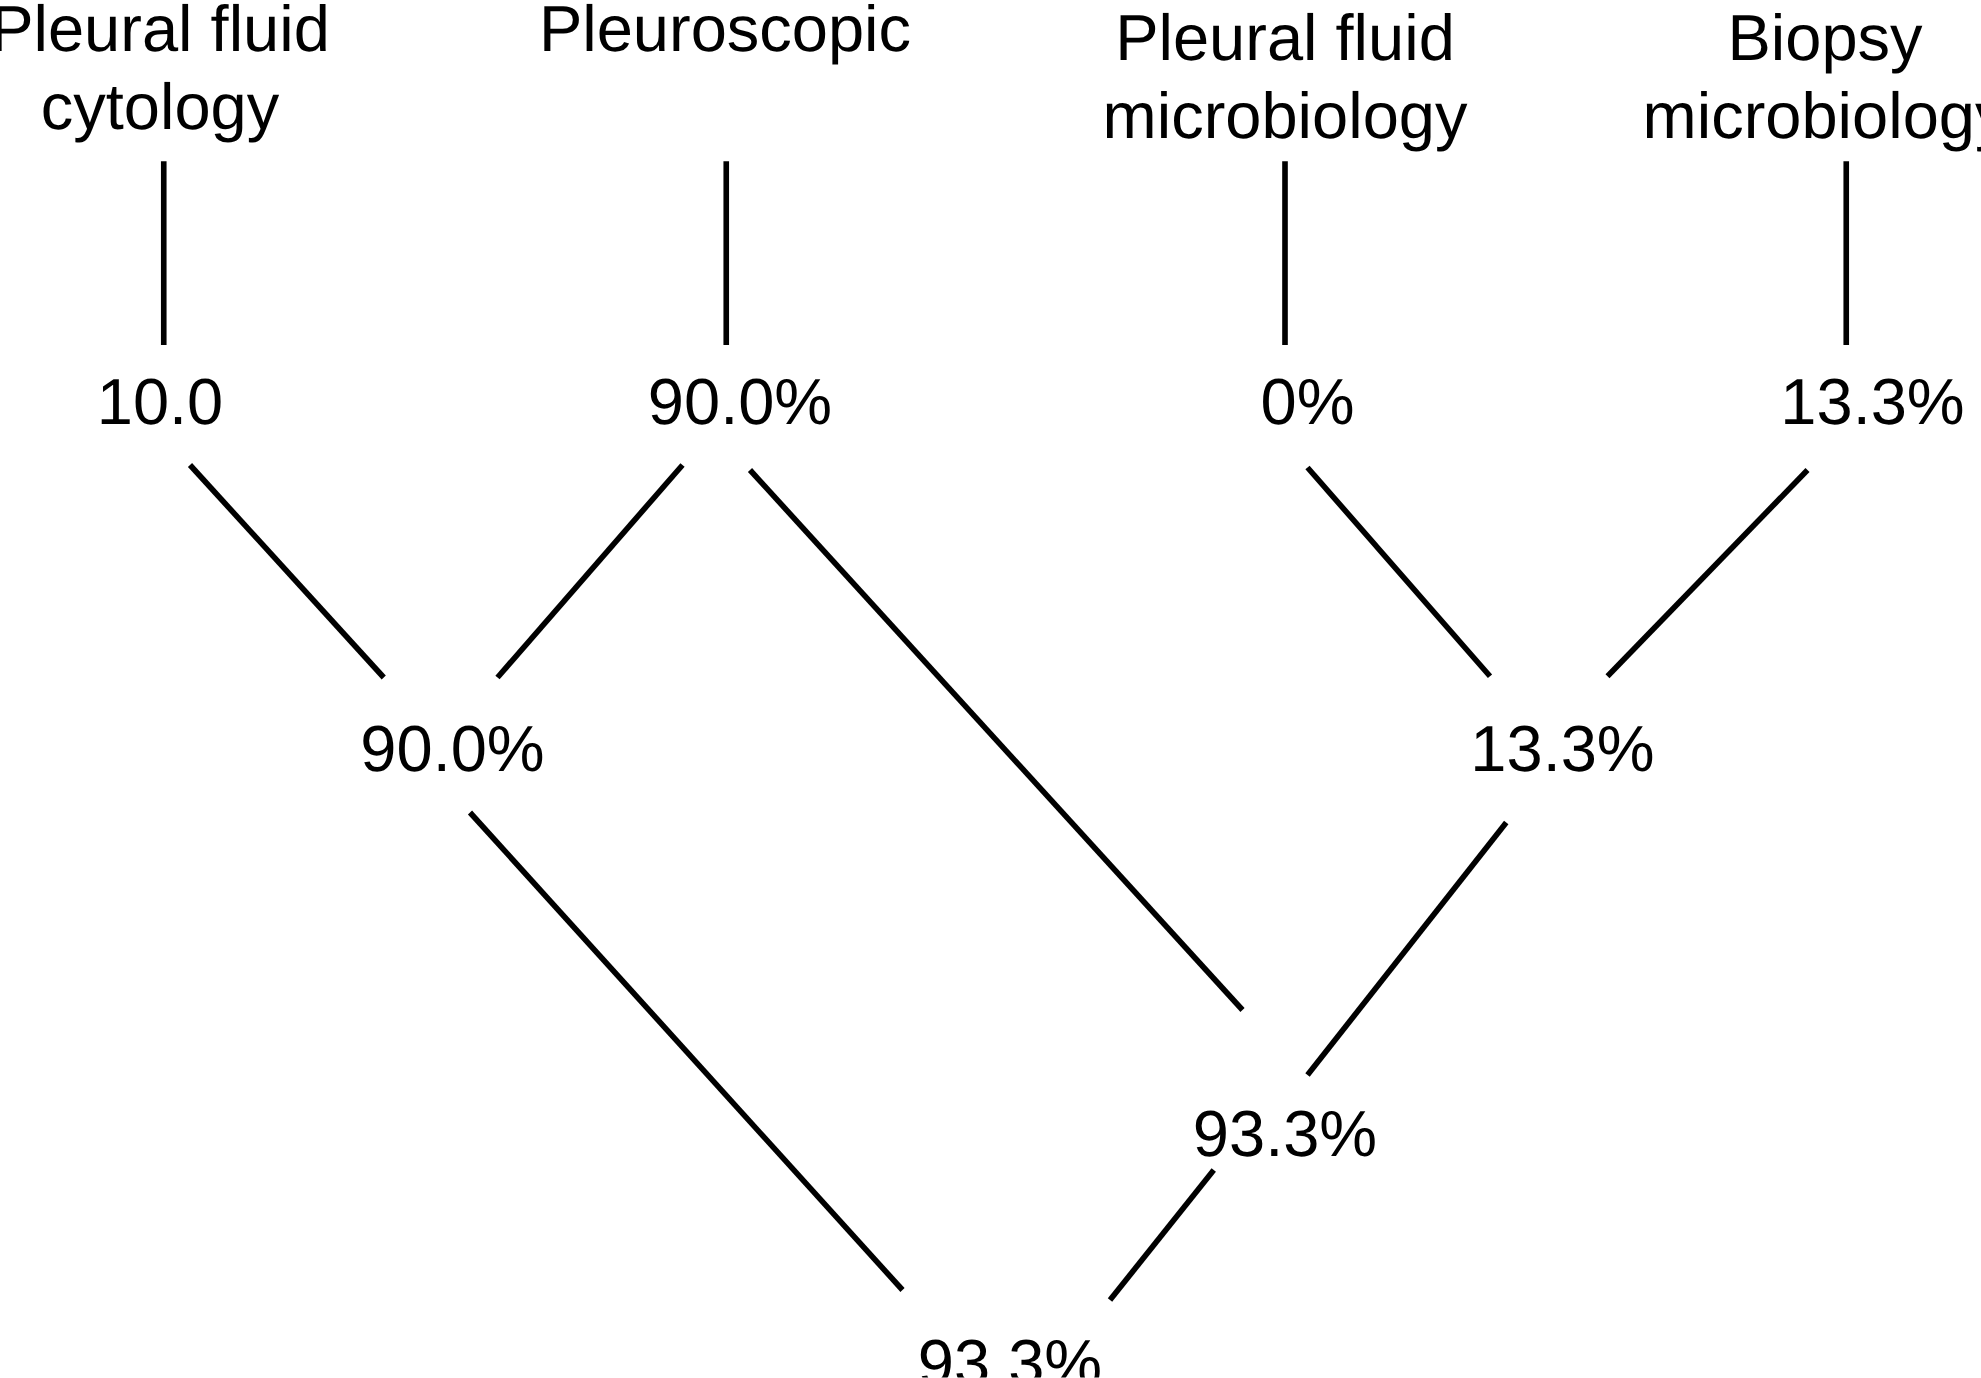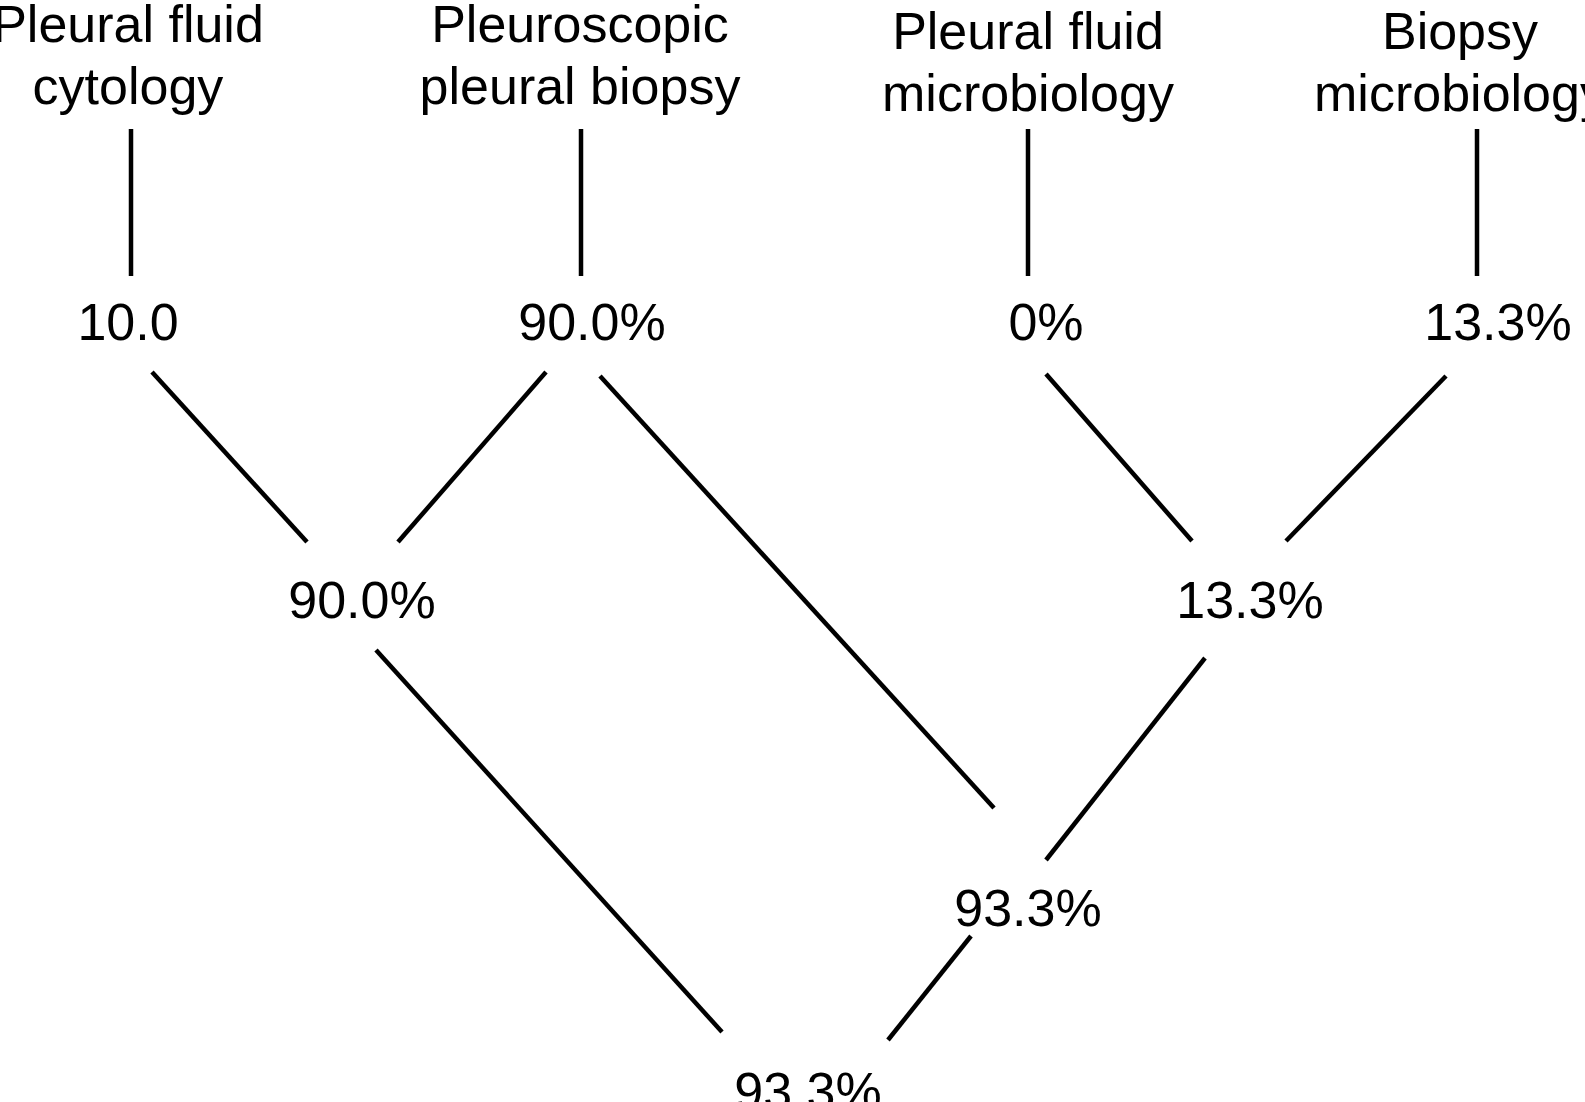--- a/index.html
+++ b/index.html
@@ -67,21 +67,20 @@
     <line x1="376" y1="650" x2="722" y2="1032" stroke="#000" stroke-width="4.5"></line>
     <line x1="971" y1="936" x2="888" y2="1040" stroke="#000" stroke-width="4.5"></line>
   </svg>
 
   <div class="label2" style="left:128px;  top:-7px;">
     <div>Pleural fluid</div>
     <div>cytology</div>
   </div>
   <div class="label2" style="left:580px;  top:-7px;">
     <div>Pleuroscopic</div>
-    <div>pleural biopsy</div>
   </div>
   <div class="label2" style="left:1028px; top:0px;">
     <div>Pleural fluid</div>
     <div>microbiology</div>
   </div>
   <div class="label2" style="left:1460px; top:0px;">
     <div>Biopsy</div>
     <div>microbiology</div>
   </div>
 

